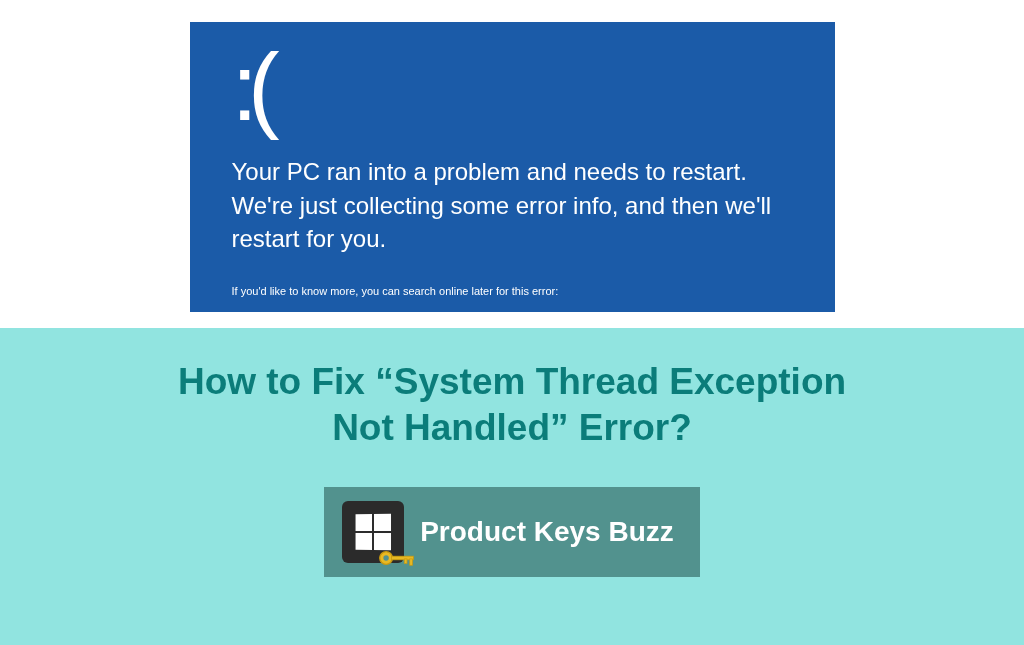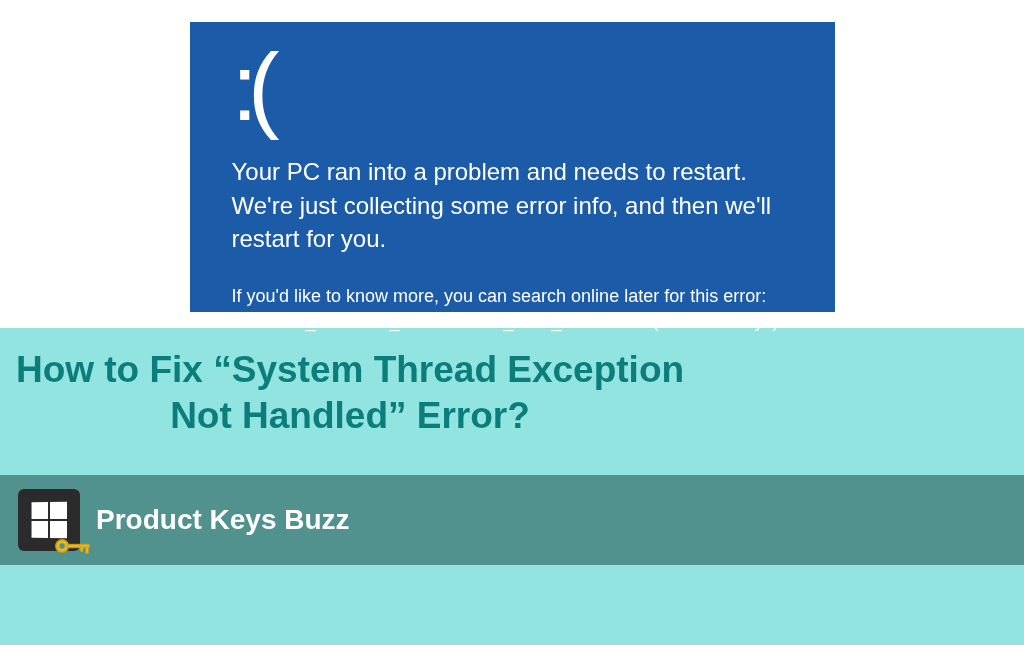--- a/index.html
+++ b/index.html
@@ -47,32 +47,33 @@
     
     .bsod-message {
       font-size: 24px;
       line-height: 1.4;
       font-weight: 300;
       margin-bottom: 28px;
       font-family: "Segoe UI Light", "Segoe UI", sans-serif;
     }
     
     .bsod-details {
-      font-size: 18px;
+      font-size: 11px;
       line-height: 1.4;
       font-weight: 400;
     }
     
     .lower-section {
       width: 100%;
       height: 317px;
       background: #91e4e0;
       display: flex;
       flex-direction: column;
-      padding-top: 19px;
+      align-items: center;
+      padding-top: 31px;
     }
     
     .article-title {
       color: #0b7d7a;
       font-size: 37px;
       font-weight: 700;
       text-align: center;
       line-height: 1.25;
       max-width: 700px;
       font-family: "Segoe UI", sans-serif;
@@ -129,21 +130,20 @@
   </style>
 </head>
 <body>
 
 <div class="upper-section">
   <div class="bsod-screen">
     <div class="sad-face">:(</div>
     <div class="bsod-message">Your PC ran into a problem and needs to restart. We're just collecting some error info, and then we'll restart for you.</div>
     <div class="bsod-details">
       <div>If you'd like to know more, you can search online later for this error:</div>
-      <div>SYSTEM_THREAD_EXCEPTION_NOT_HANDLED (nvlddmkm.sys)</div>
     </div>
   </div>
 </div>
 
 <div class="lower-section">
   <h1 class="article-title">How to Fix “System Thread Exception Not Handled” Error?</h1>
 
   <div class="brand-logo">
     <div class="logo-icon">
       <div class="windows-logo">

